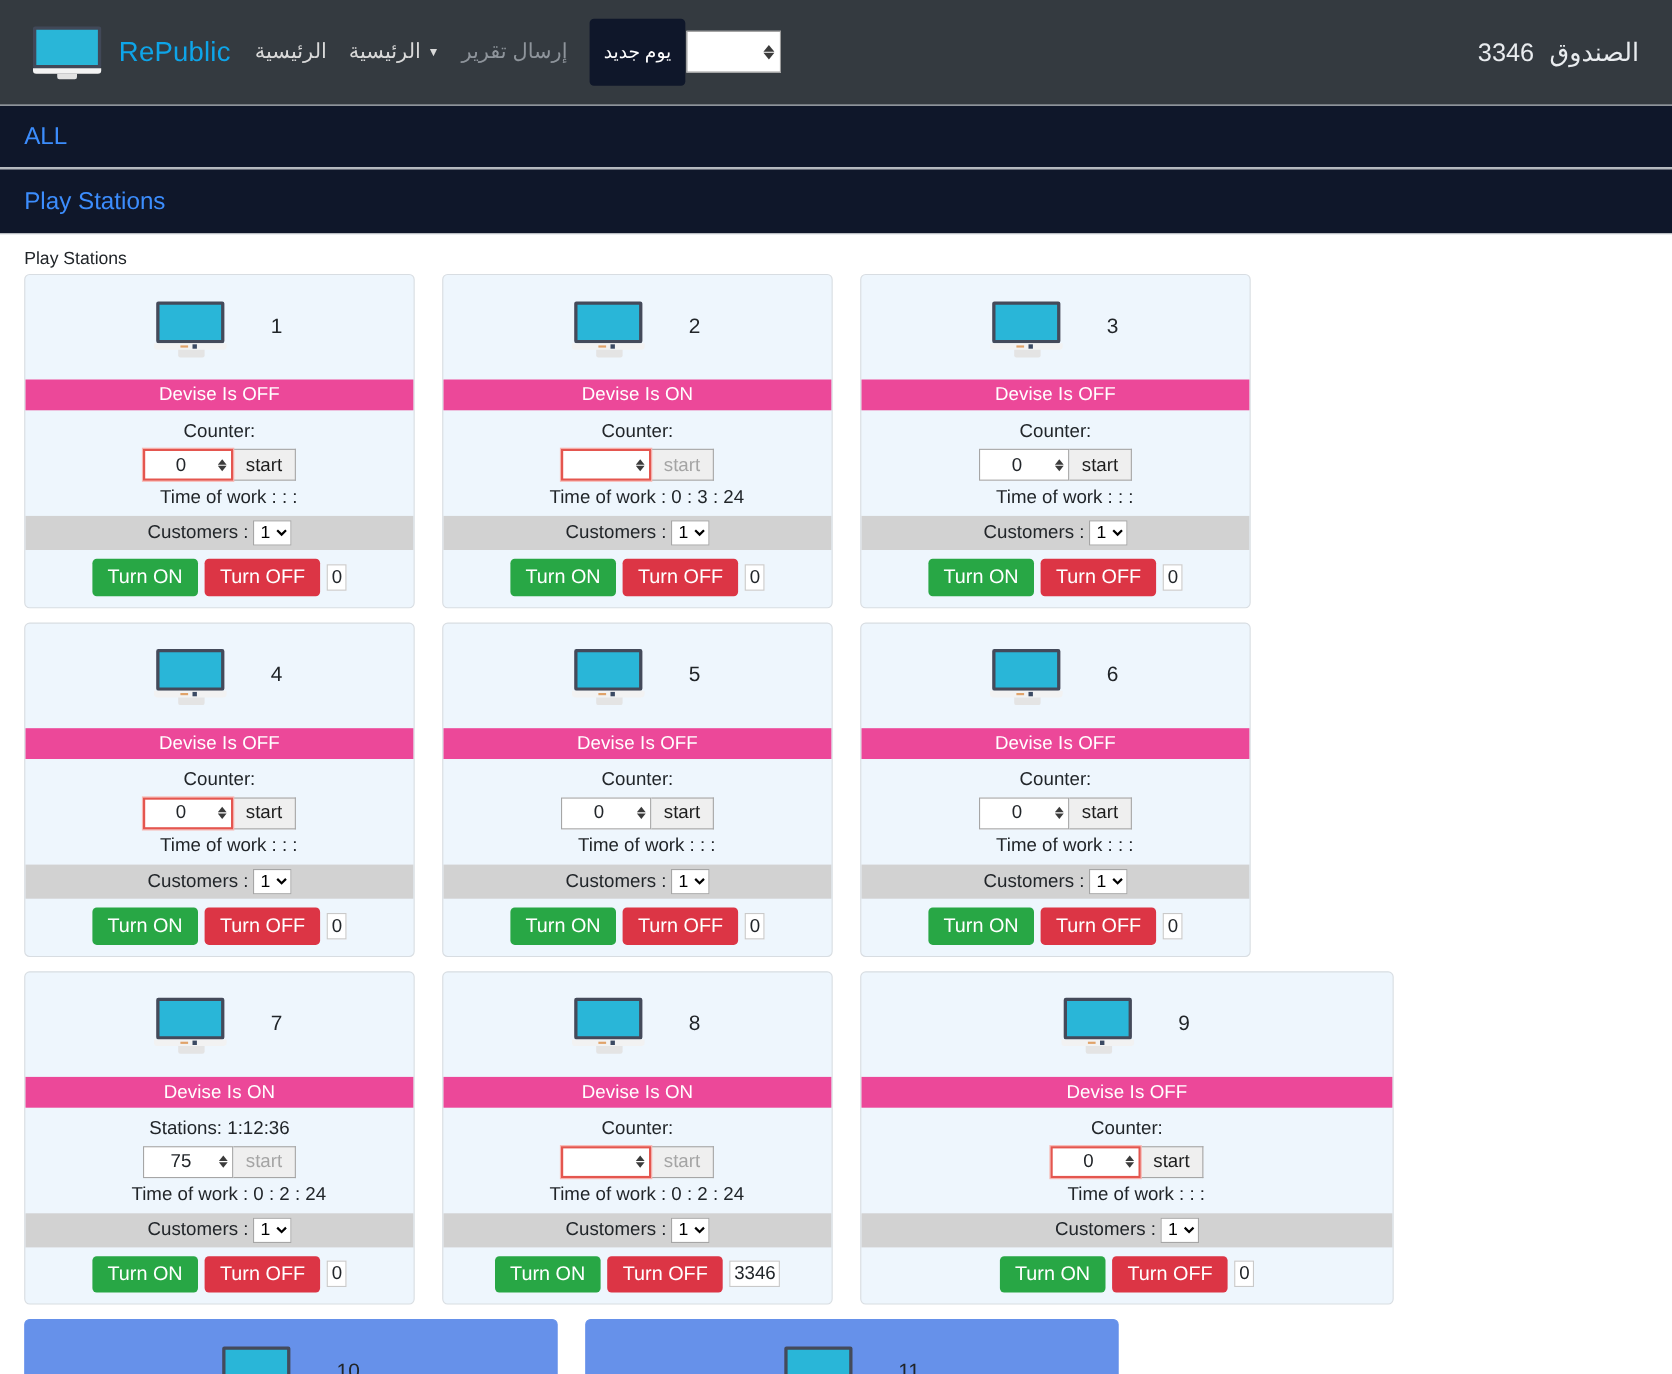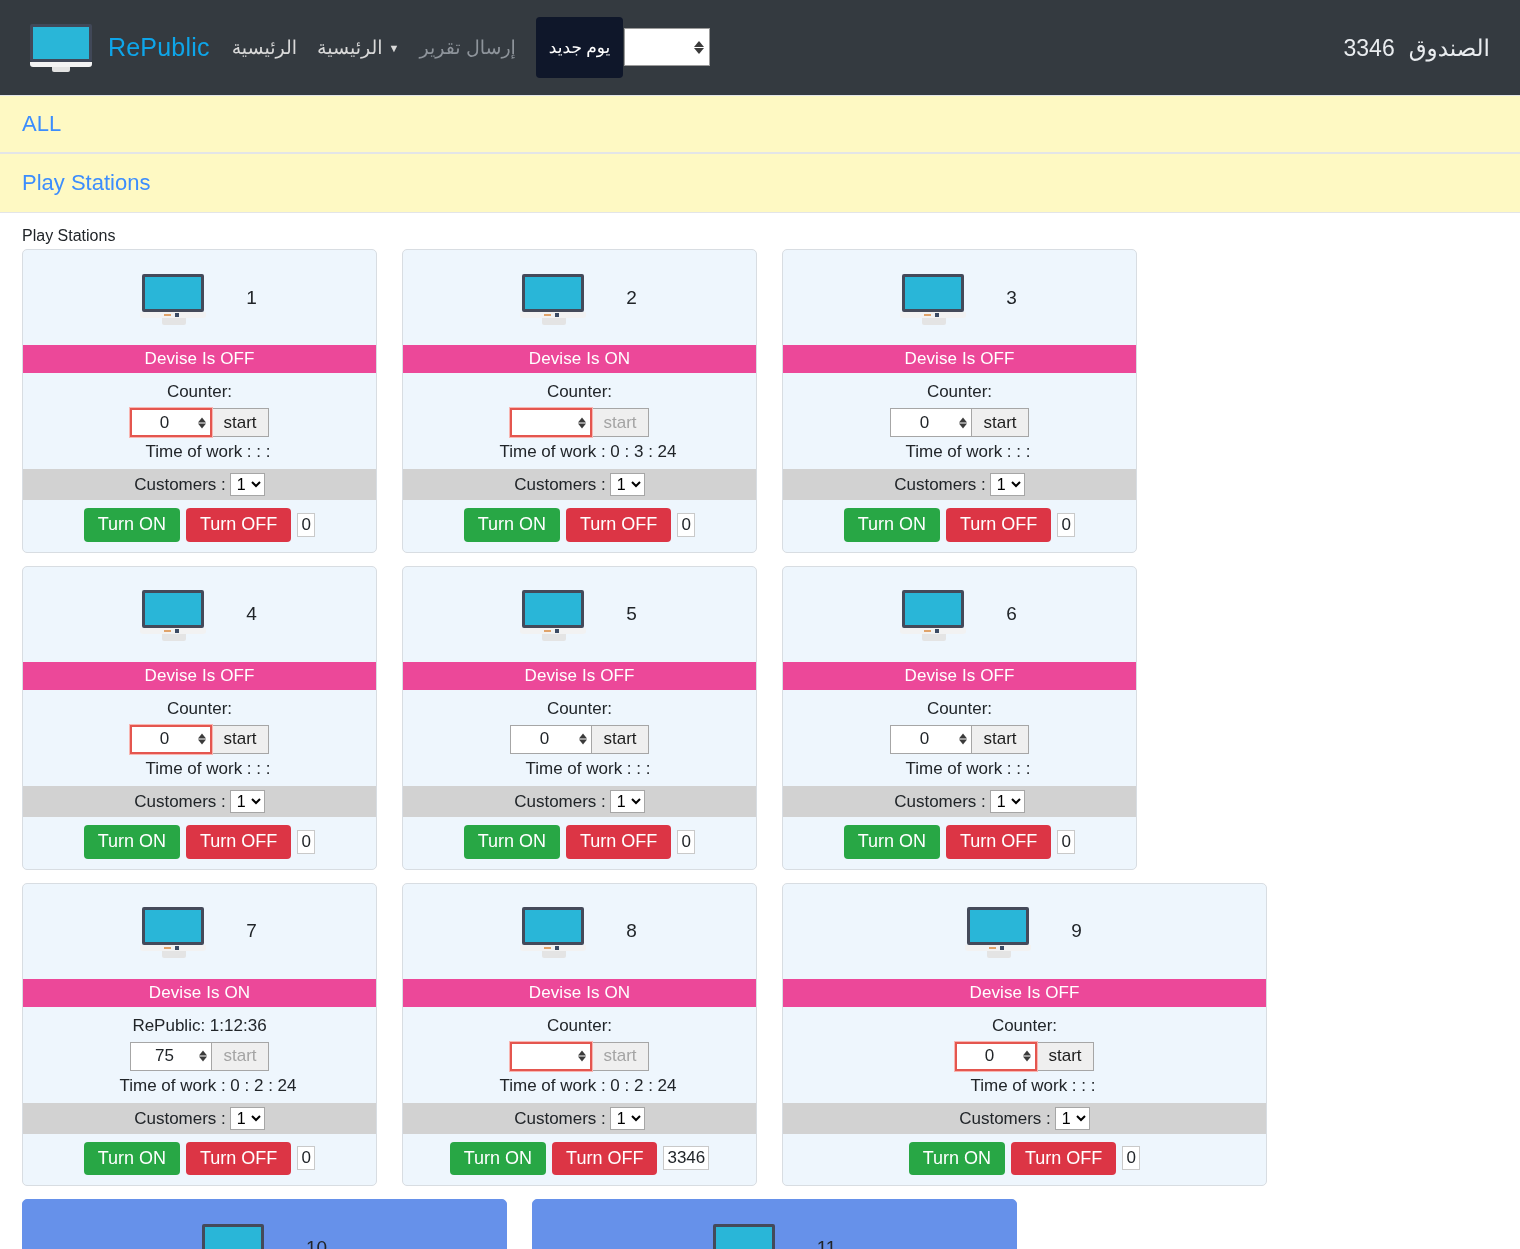--- a/index.html
+++ b/index.html
@@ -73,21 +73,21 @@
   .spin i.up { border-bottom: 6px solid #3b3b3b; }
   .spin i.dn { border-top: 6px solid #3b3b3b; }
   .cash-box {
     position: absolute; right: 30px; top: 50%; transform: translateY(-50%);
     color: #e9ecef; font-size: 23px; display: flex; align-items: center; gap: 14px;
     direction: rtl;
   }
 
   
   .panel {
-    background: #fef9c3; border: 1px solid #e3e5e7;
+    background: #0f172a; border: 1px solid #e3e5e7;
     border-left: none; border-right: none;
   }
   .panel-head {
     padding: 15px 22px; color: #3c8dfd; font-size: 22px; cursor: pointer;
   }
   .panel-head.sub { padding: 16px 22px; }
   .panel-body { background: #ffffff; padding: 14px 22px 4px 22px; }
   .panel-body .sec-label { font-size: 16px; color: #212529; padding-bottom: 4px;}
 
   
@@ -421,21 +421,21 @@
             <div class="scr"></div>
             <div class="neck"></div>
             <div class="dash"></div>
             <div class="dot"></div>
             <div class="base"></div>
           </div>
           <div class="card-num">7</div>
         </div>
         <div class="status-bar">Devise Is ON</div>
         <div class="card-mid">
-          <div class="counter-lbl">RePublic: 1:12:36</div>
+          <div class="counter-lbl">Stations: 1:12:36</div>
           <div class="counter-row">
             <div class="cnt-wrap">
               <input type="text" value="75" style="">
               <span class="spin">
                 <i class="up"></i>
                 <i class="dn"></i>
               </span>
             </div>
             <button class="btn-start disabled">start</button>
           </div>

